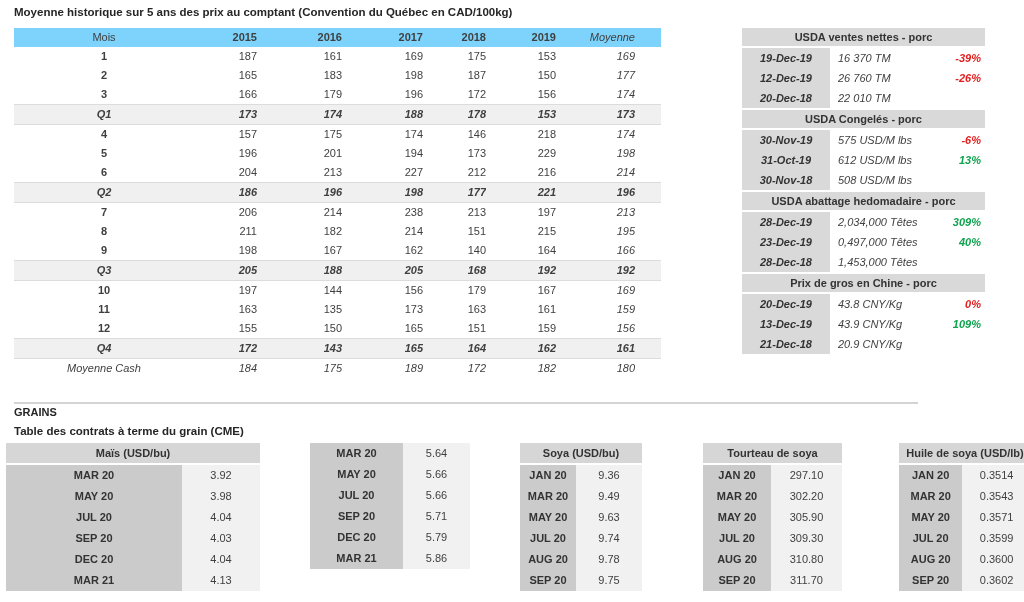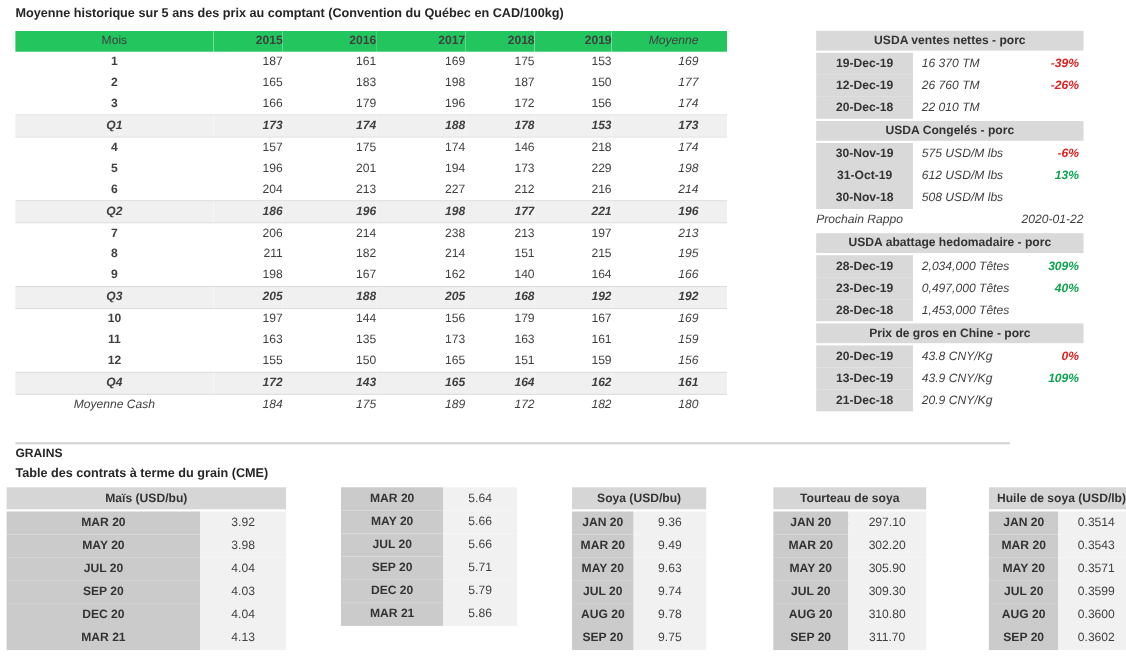--- a/index.html
+++ b/index.html
@@ -6,38 +6,38 @@
   body{
     width:1024px;height:602px;background:#ffffff;position:relative;overflow:hidden;
     font-family:"Liberation Sans", sans-serif;font-size:11px;color:#3f3f3f;
     -webkit-font-smoothing:antialiased;
   }
   .page-title{position:absolute;left:14px;top:6px;font-weight:bold;font-size:11.5px;color:#262626;}
 
   
   #monthly{position:absolute;left:14px;top:28px;width:647px;border-collapse:collapse;table-layout:fixed;}
   #monthly th,#monthly td{height:19px;line-height:19px;padding:0;font-size:11px;overflow:hidden;white-space:nowrap;}
-  #monthly thead th{background:#22c55e;font-weight:normal;color:#3f3f3f;margin-left:46px;}
+  #monthly thead th{background:#7dd3fc;font-weight:normal;color:#3f3f3f;margin-left:46px;}
   #monthly .lab{text-align:center;}
   #monthly .num{text-align:right;}
   #monthly th:last-child,#monthly td:last-child{padding-right:26px;}
   #monthly th.year{font-weight:bold;}
   #monthly .moy{font-style:italic;}
   #monthly tr.month td.lab{font-weight:bold;}
   #monthly tr.quarter td{background:#f0f0f0;font-weight:bold;font-style:italic;
      border-top:1px solid #dcdcdc;border-bottom:1px solid #dcdcdc;}
   #monthly tr.summary td{font-style:italic;}
 
   
   #side-panel{position:absolute;left:742px;top:28px;width:243px;}
   .side-table{margin-bottom:2px;}
   .side-title{height:18px;line-height:18px;background:#d9d9d9;text-align:center;
      font-weight:bold;color:#333333;margin-bottom:2px;}
   .side-row{display:flex;height:20px;line-height:20px;}
-  .side-date{width:88px;background:#d9d9d9;font-weight:bold;text-align:center;margin-right:4px;color:#333;}
+  .side-date{width:88px;background:#d9d9d9;font-weight:bold;text-align:center;margin-right:4px;color:#333;font-style:italic;}
   .side-value{flex:1;font-style:italic;padding-left:4px;}
   .side-pct{width:46px;text-align:right;font-style:italic;font-weight:bold;padding-right:4px;}
   .side-footer{display:flex;height:20px;line-height:20px;font-style:italic;justify-content:space-between;color:#3f3f3f;}
 
   
   .separator{position:absolute;left:14px;top:402px;width:904px;height:2px;background:#d4d4d4;}
   .grains-title{position:absolute;left:14px;top:406px;font-weight:bold;font-size:11px;color:#262626;}
   .grains-sub{position:absolute;left:14px;top:425px;font-weight:bold;font-size:11.5px;color:#262626;}
   #grains-row{position:absolute;left:6px;top:443px;display:flex;gap:48px;}
   .grain-header{height:20px;line-height:20px;background:#d6d6d6;text-align:center;
@@ -264,24 +264,20 @@
         <div class="side-row">
           <span class="side-date">31-Oct-19</span>
           <span class="side-value">612 USD/M lbs</span>
           <span class="side-pct" style="color: rgb(15, 163, 79);">13%</span>
         </div>
         <div class="side-row">
           <span class="side-date">30-Nov-18</span>
           <span class="side-value">508 USD/M lbs</span>
           <span class="side-pct"></span>
         </div>
-        <div class="side-footer">
-          <span>Prochain Rappo</span>
-          <span>2020-01-22</span>
-        </div>
       </div>
       <div class="side-table">
         <div class="side-title">USDA abattage hedomadaire - porc</div>
         <div class="side-row">
           <span class="side-date">28-Dec-19</span>
           <span class="side-value">2,034,000 Têtes</span>
           <span class="side-pct" style="color: rgb(15, 163, 79);">309%</span>
         </div>
         <div class="side-row">
           <span class="side-date">23-Dec-19</span>

